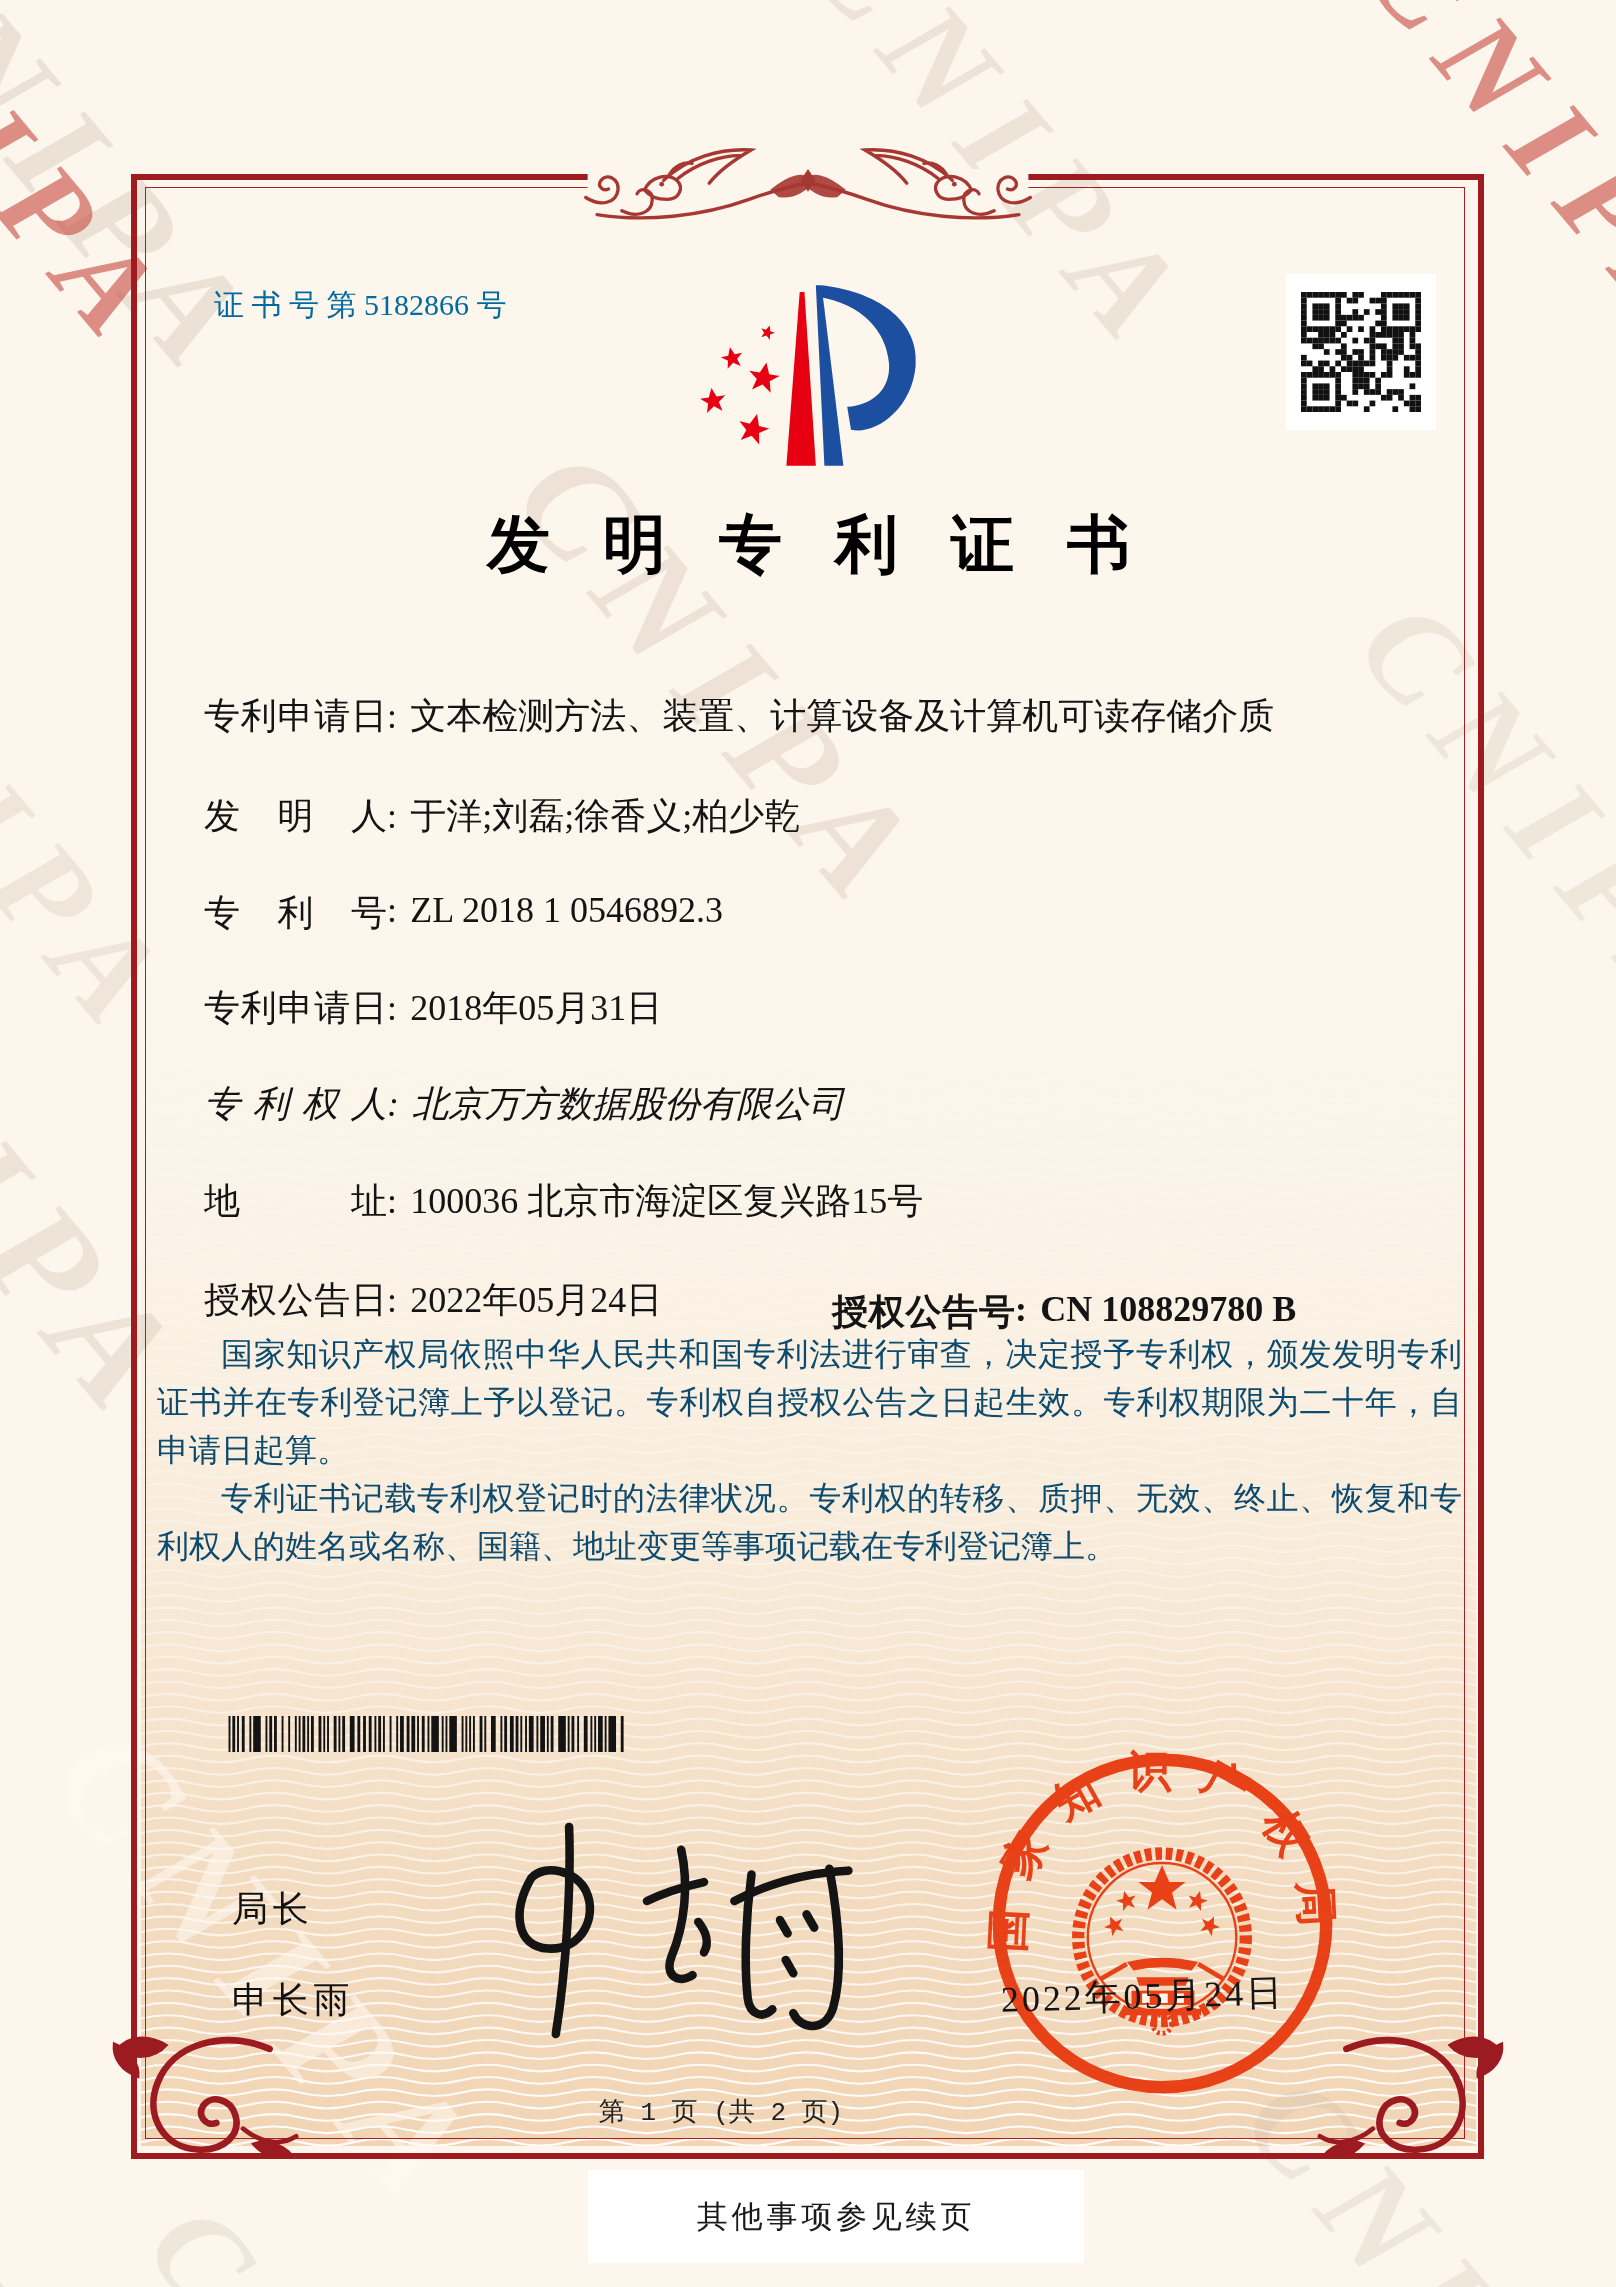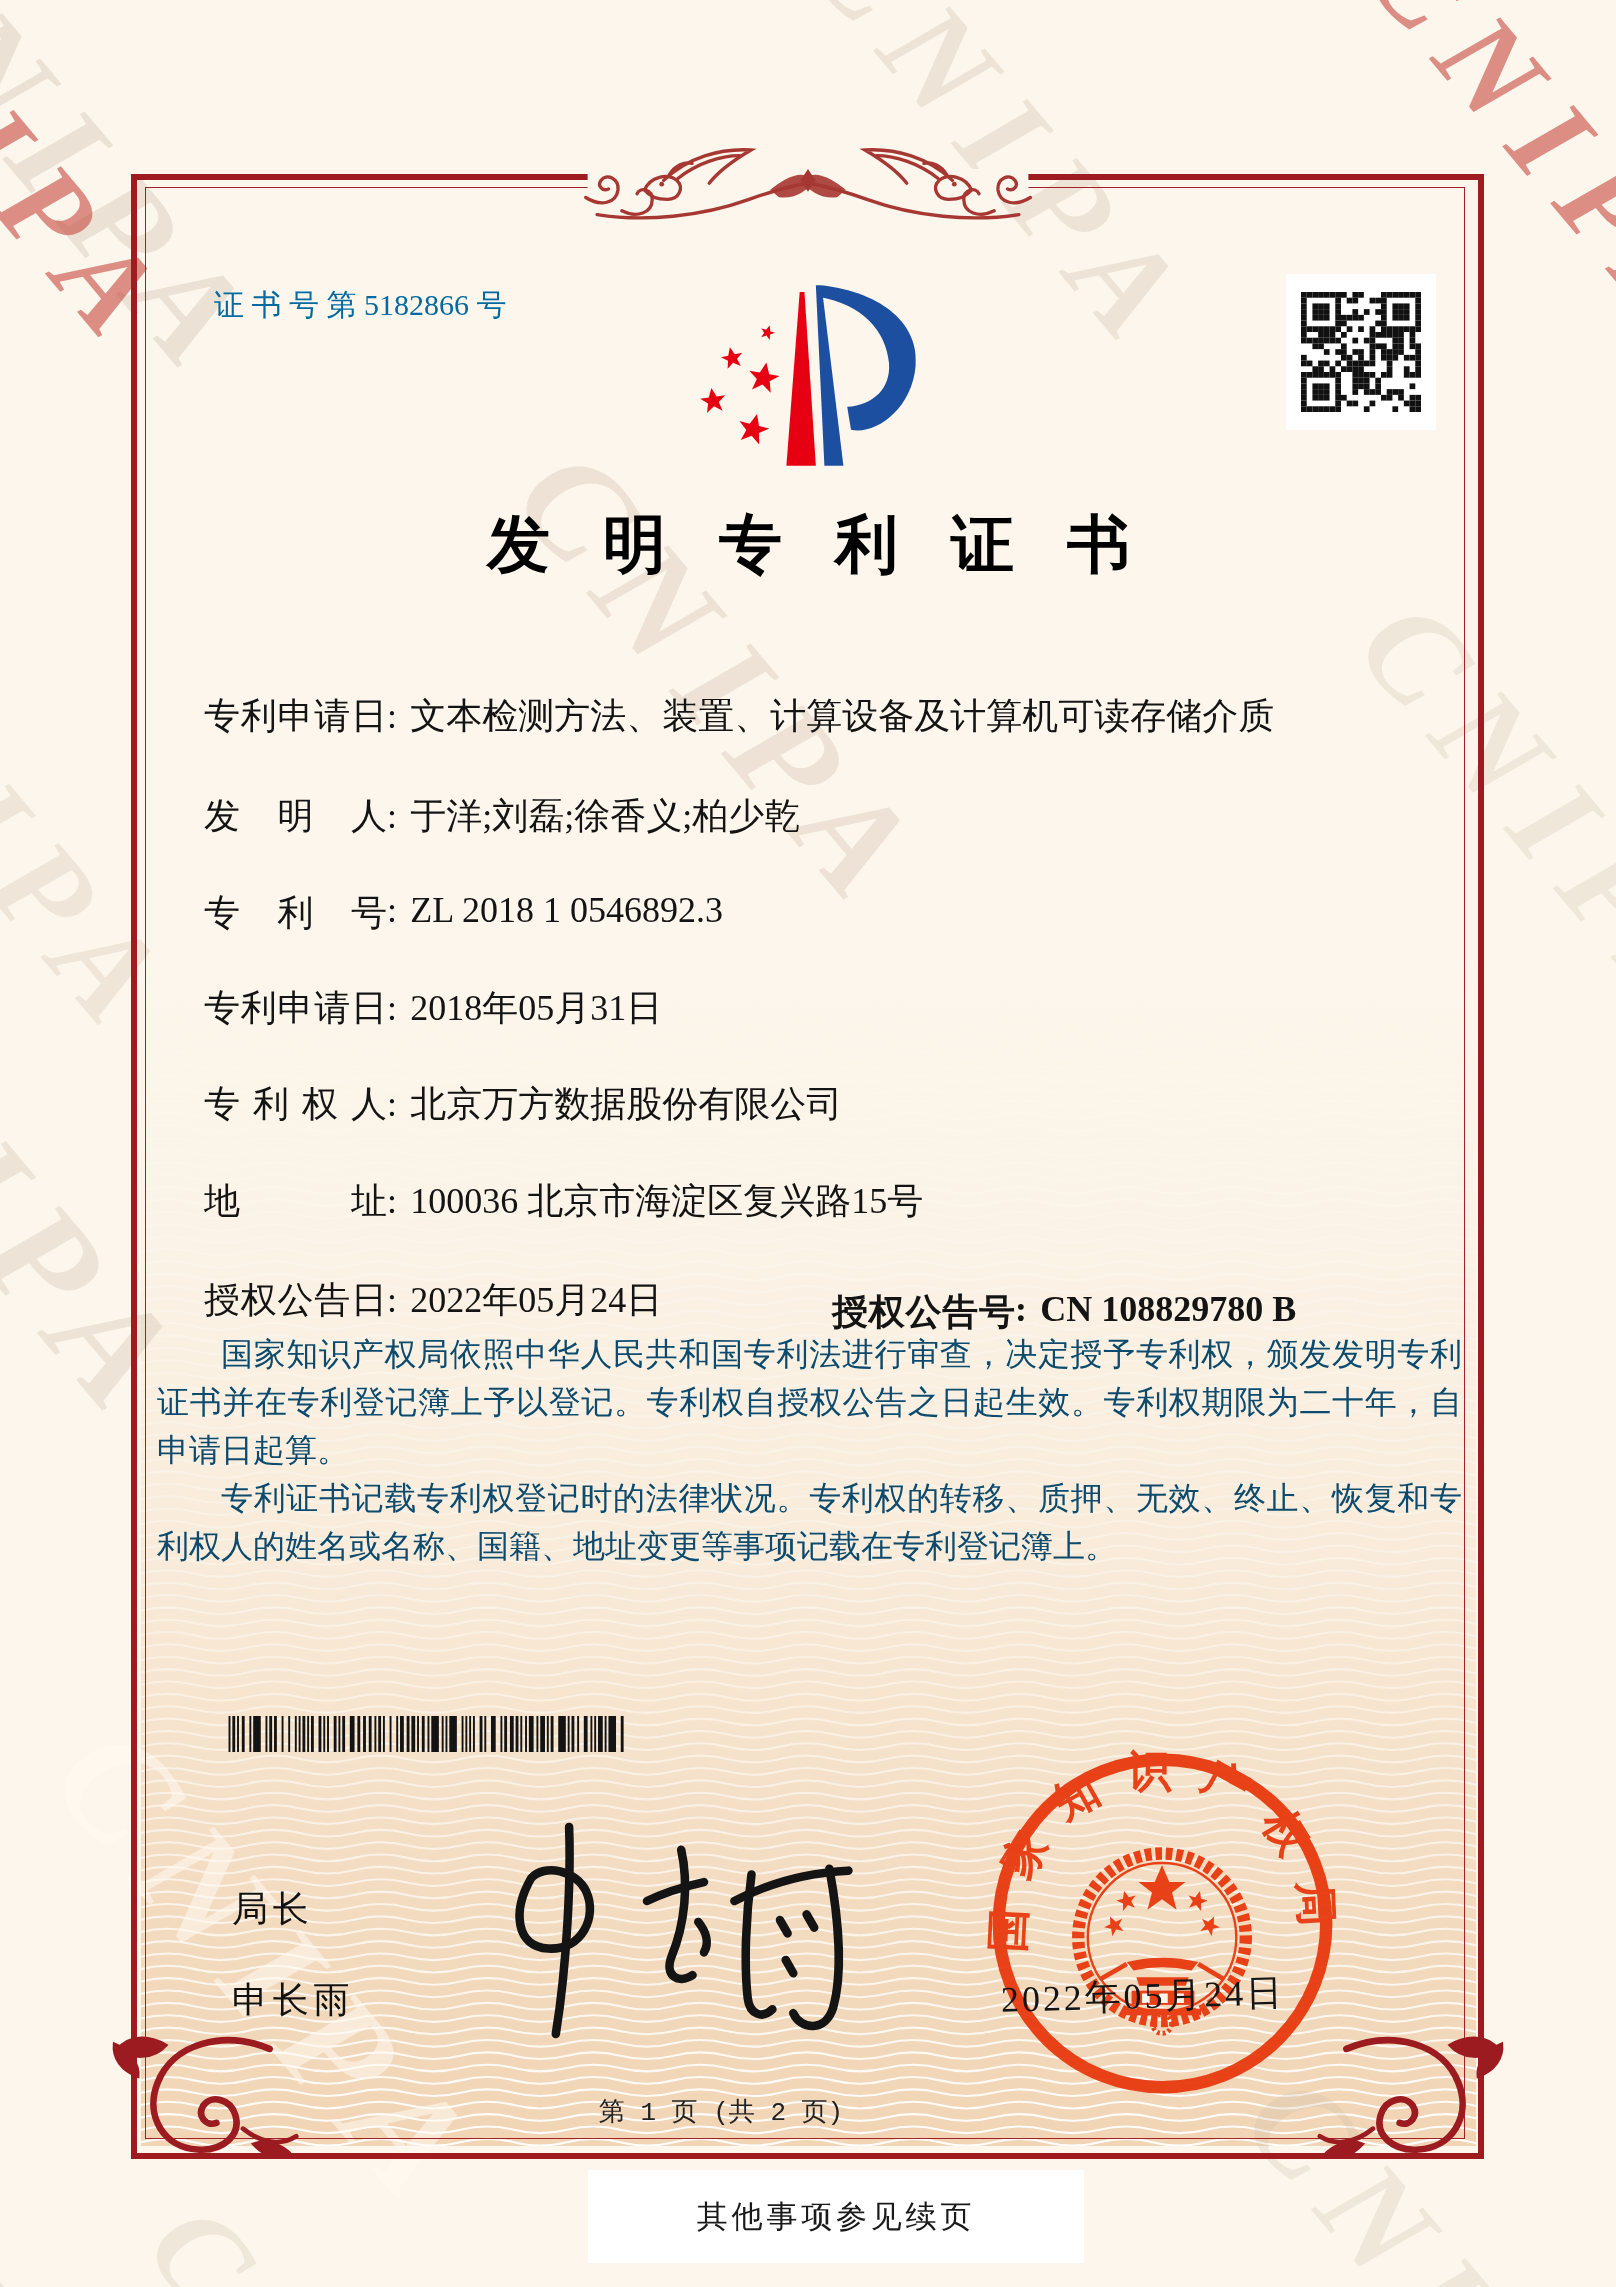--- a/index.html
+++ b/index.html
@@ -462,21 +462,21 @@
   </div>
   <div class="abs frow" style="top:792px;">
     <span class="flabel">发明人</span><span>:</span><span class="fval">于洋;刘磊;徐香义;柏少乾</span>
   </div>
   <div class="abs frow" style="top:889px;">
     <span class="flabel">专利号</span><span>:</span><span class="fval">ZL 2018 1 0546892.3</span>
   </div>
   <div class="abs frow" style="top:984px;">
     <span class="flabel">专利申请日</span><span>:</span><span class="fval">2018年05月31日</span>
   </div>
-  <div class="abs frow" style="top:1080px;">
+  <div class="abs frow" style="top:1080px;font-style:italic;">
     <span class="flabel">专利权人</span><span>:</span><span class="fval">北京万方数据股份有限公司</span>
   </div>
   <div class="abs frow" style="top:1177px;">
     <span class="flabel">地址</span><span>:</span><span class="fval">100036 北京市海淀区复兴路15号</span>
   </div>
   <div class="abs frow" style="top:1276px;">
     <span class="flabel">授权公告日</span><span>:</span><span class="fval">2022年05月24日</span>
     <span class="pair2">
       <span class="flabel">授权公告号</span><span>:</span><span class="fval">CN 108829780 B</span>
     </span>

